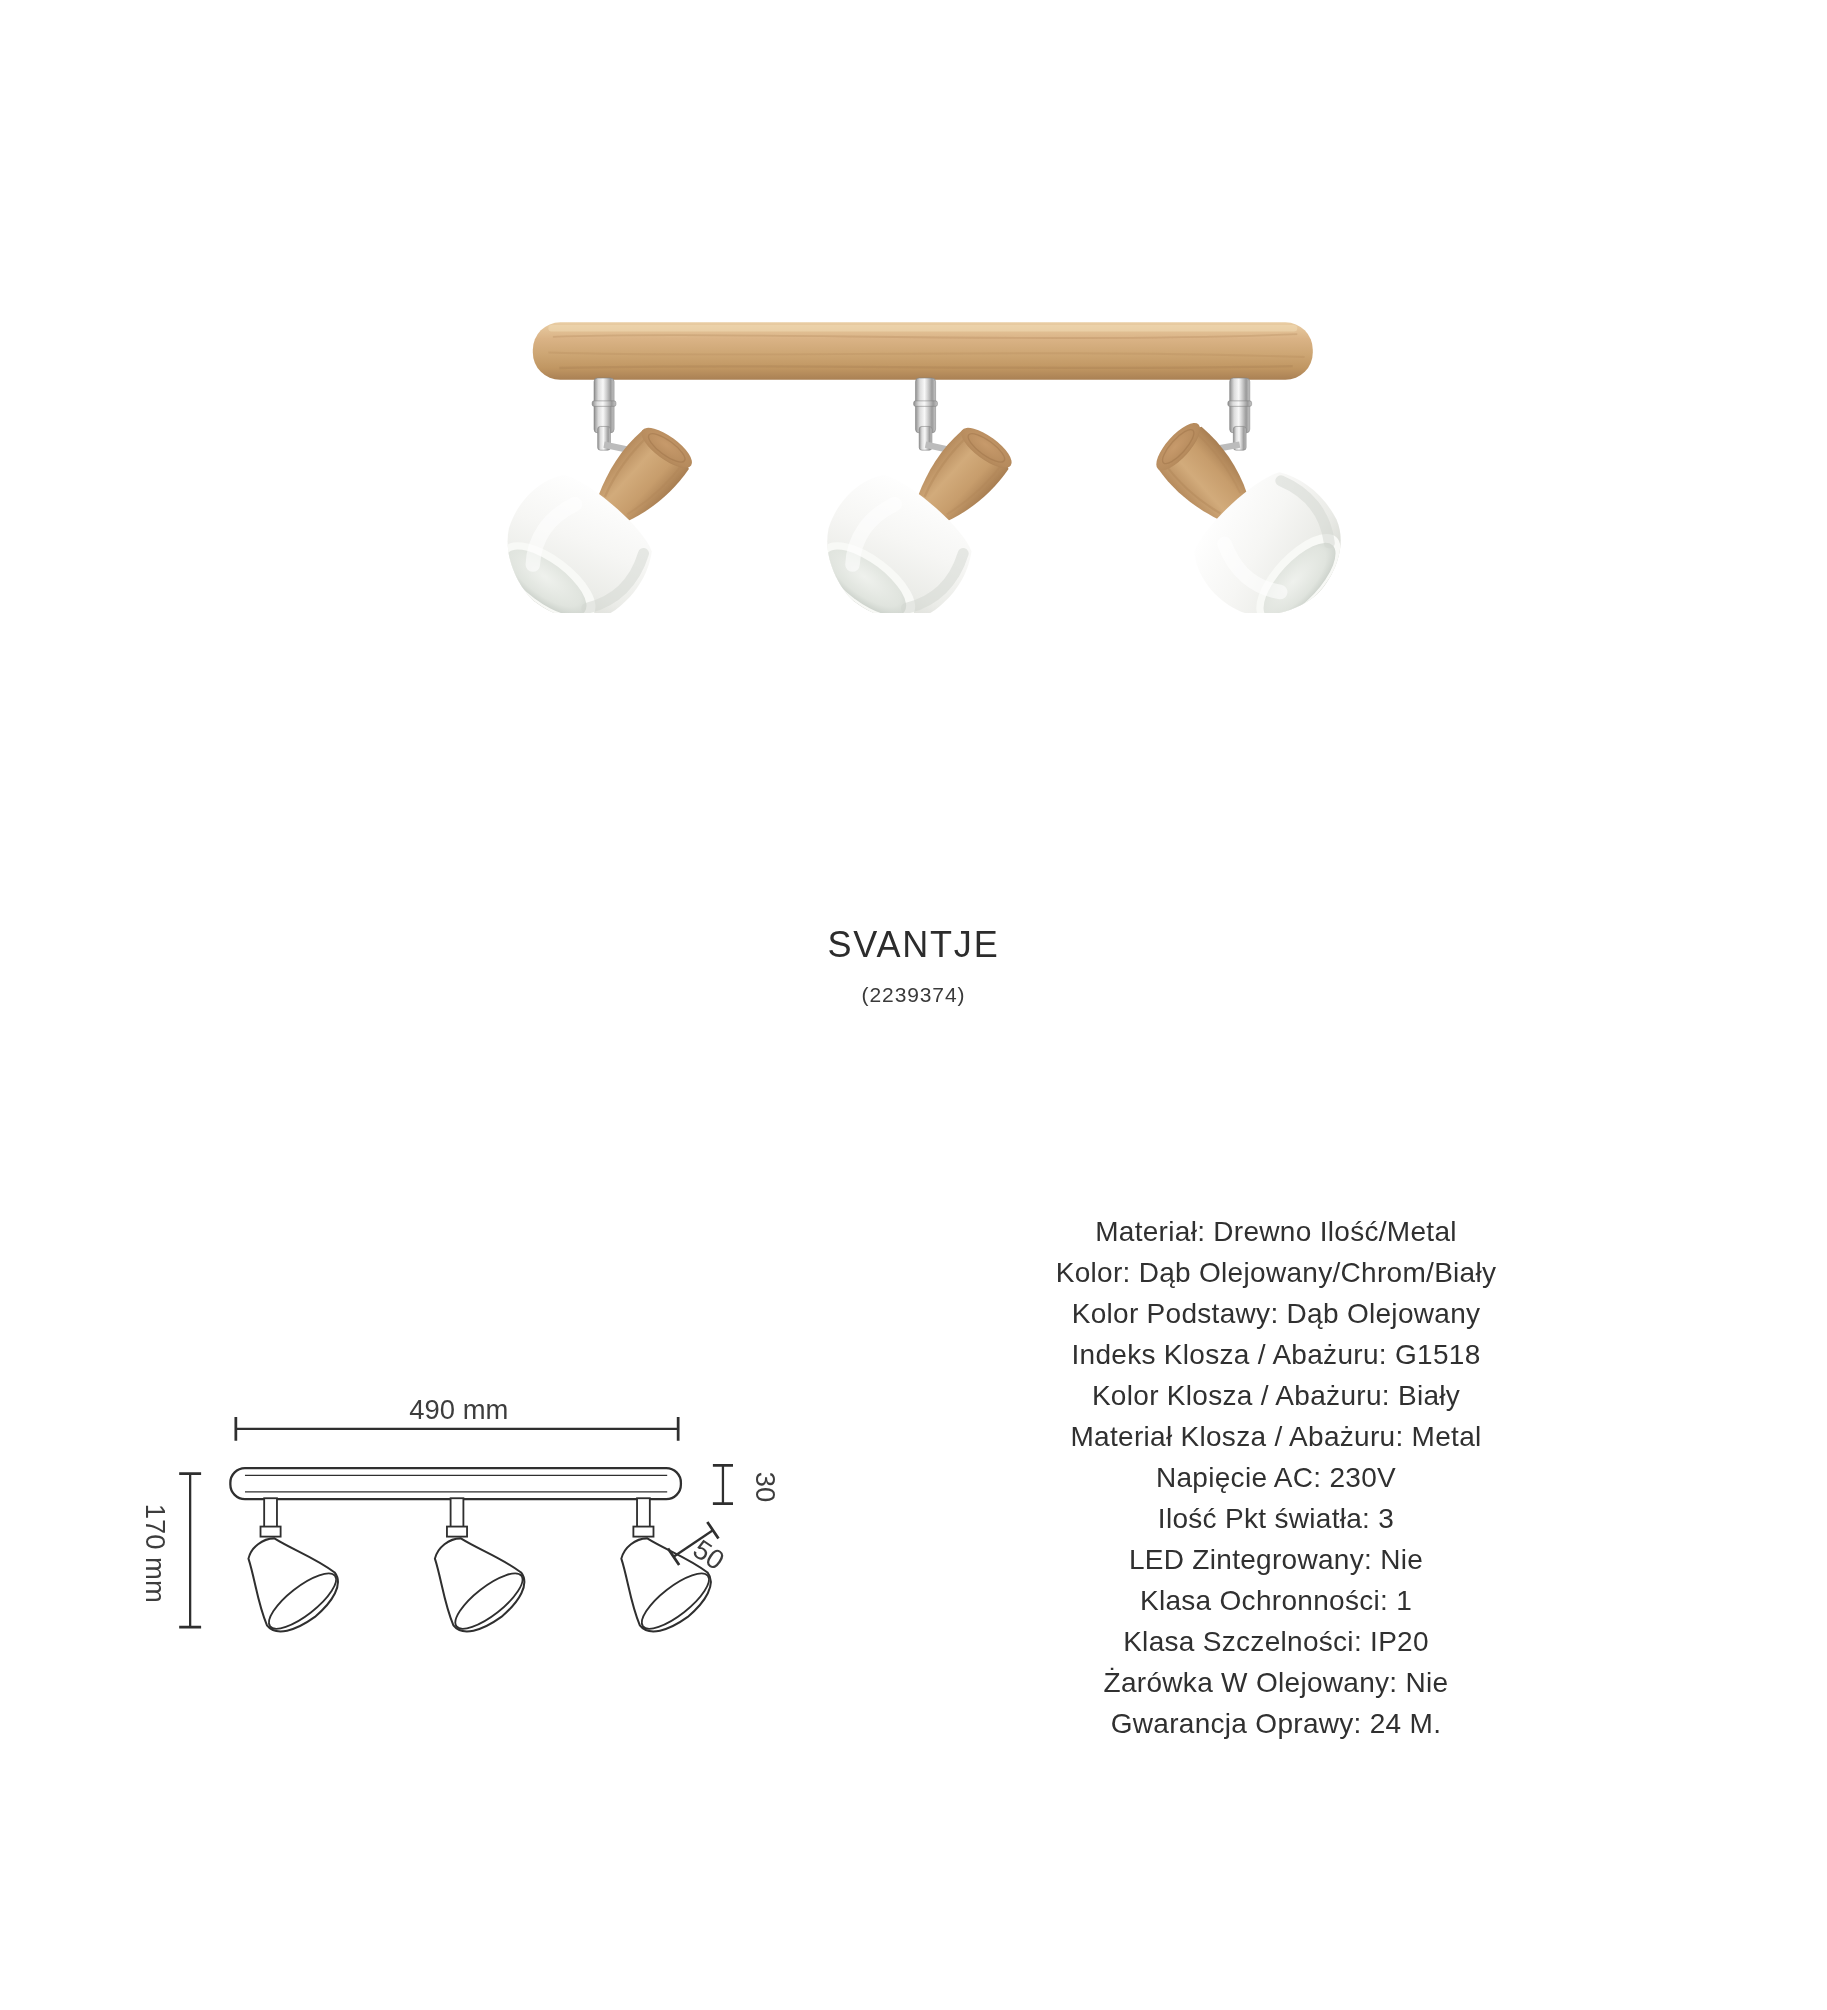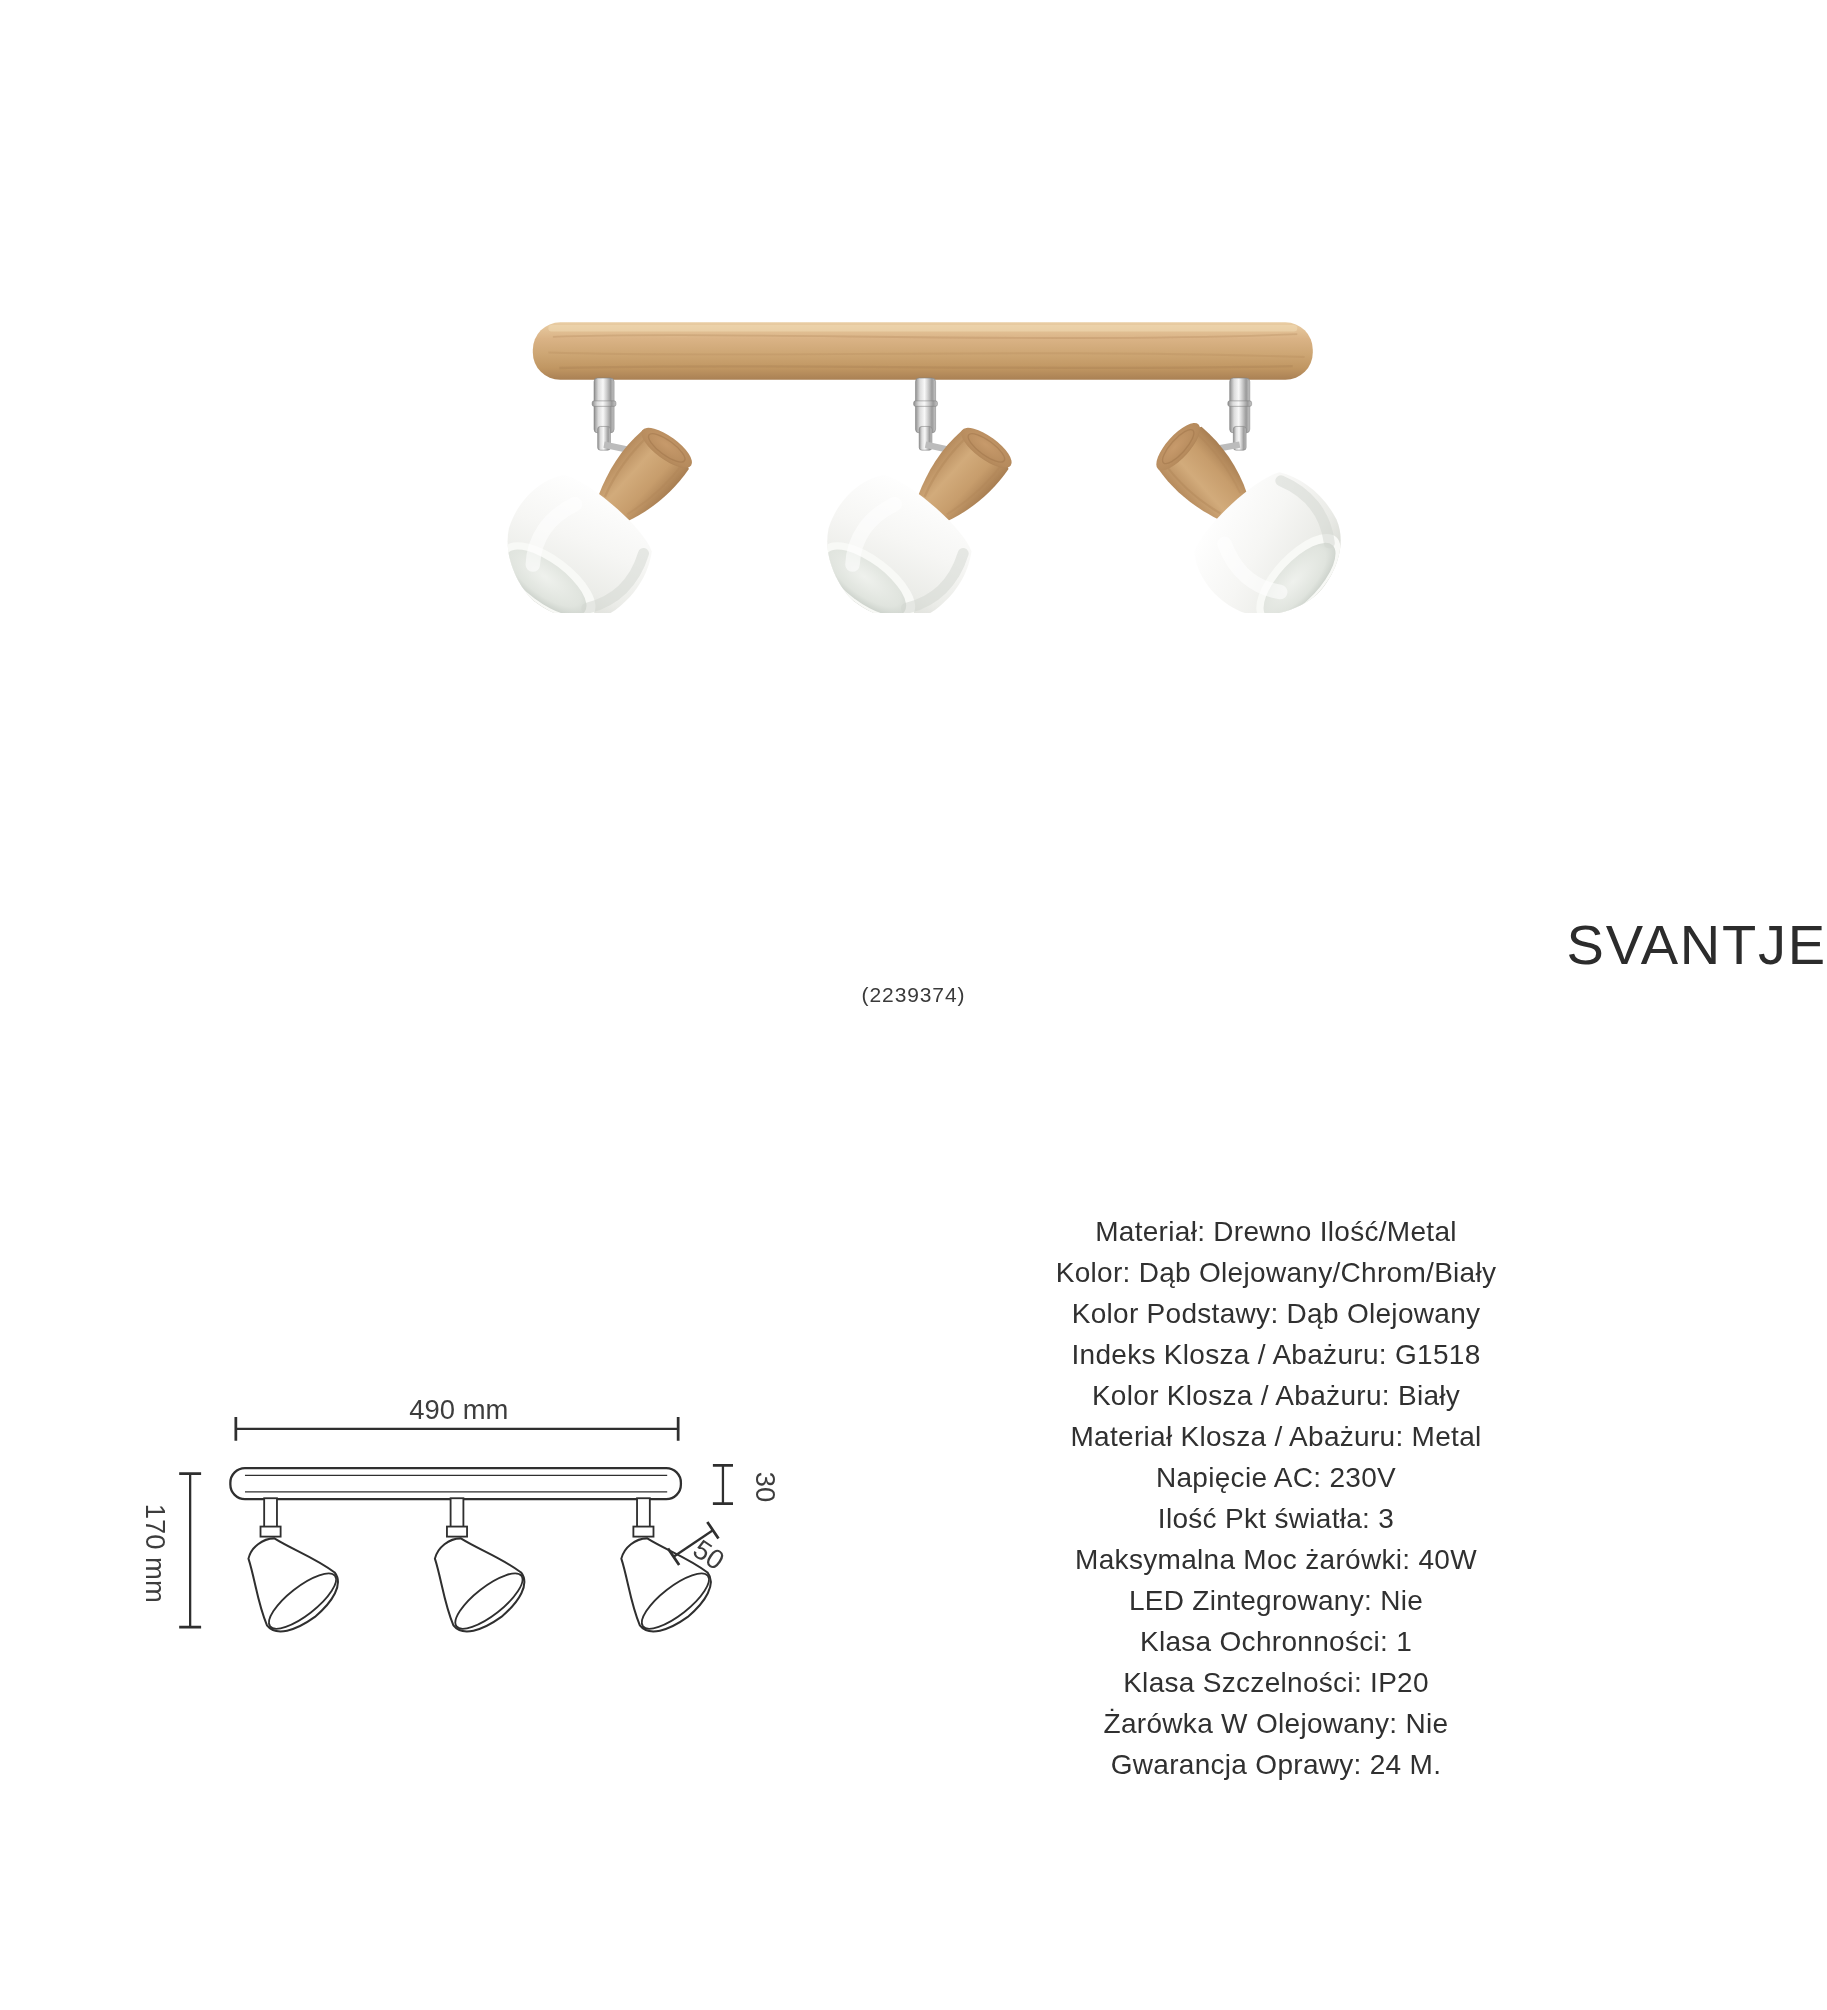--- a/index.html
+++ b/index.html
@@ -2,22 +2,22 @@
 <html style="font-size:14.6px"><head>
 <meta charset="utf-8">
 <style>
   html,body{margin:0;padding:0;background:#ffffff;}
   #page{
     position:relative;width:1827px;height:2010px;background:#ffffff;overflow:hidden;
     font-family:"Liberation Sans", sans-serif;color:#2e2e2e;
   }
   .abs{position:absolute;}
   #product-title{
-    top:921px;left:0;width:1827px;text-align:right;
-    font-size:56px;line-height:48px;font-weight:300;letter-spacing:1.8px;color:#2c2c2c;
+    top:921px;left:0;width:1827px;text-align:center;
+    font-size:36px;line-height:48px;font-weight:300;letter-spacing:1.8px;color:#2c2c2c;
   }
   #product-code{
     top:978px;left:0;width:1827px;text-align:center;
     font-size:21px;line-height:33px;font-weight:300;letter-spacing:0.9px;color:#3a3a3a;
   }
   #spec-list{
     top:1211px;left:956px;width:640px;text-align:center;
     font-size:28px;line-height:41px;font-weight:300;color:#303030;letter-spacing:0.3px;
   }
   #footer{
@@ -191,21 +191,20 @@
 
   <div class="abs" id="spec-list">
     <div>Materiał: Drewno Ilość/Metal</div>
     <div>Kolor: Dąb Olejowany/Chrom/Biały</div>
     <div>Kolor Podstawy: Dąb Olejowany</div>
     <div>Indeks Klosza / Abażuru: G1518</div>
     <div>Kolor Klosza / Abażuru: Biały</div>
     <div>Materiał Klosza / Abażuru: Metal</div>
     <div>Napięcie AC: 230V</div>
     <div>Ilość Pkt światła: 3</div>
-    <div>Maksymalna Moc żarówki: 40W</div>
     <div>LED Zintegrowany: Nie</div>
     <div>Klasa Ochronności: 1</div>
     <div>Klasa Szczelności: IP20</div>
     <div>Żarówka W Olejowany: Nie</div>
     <div>Gwarancja Oprawy: 24 M.</div>
   </div>
 
 
 </div>
 

